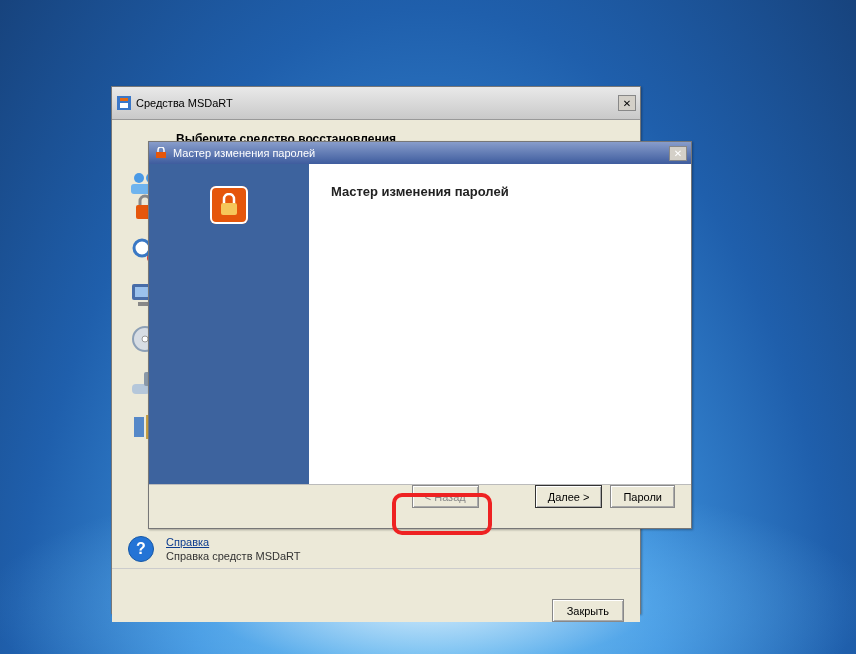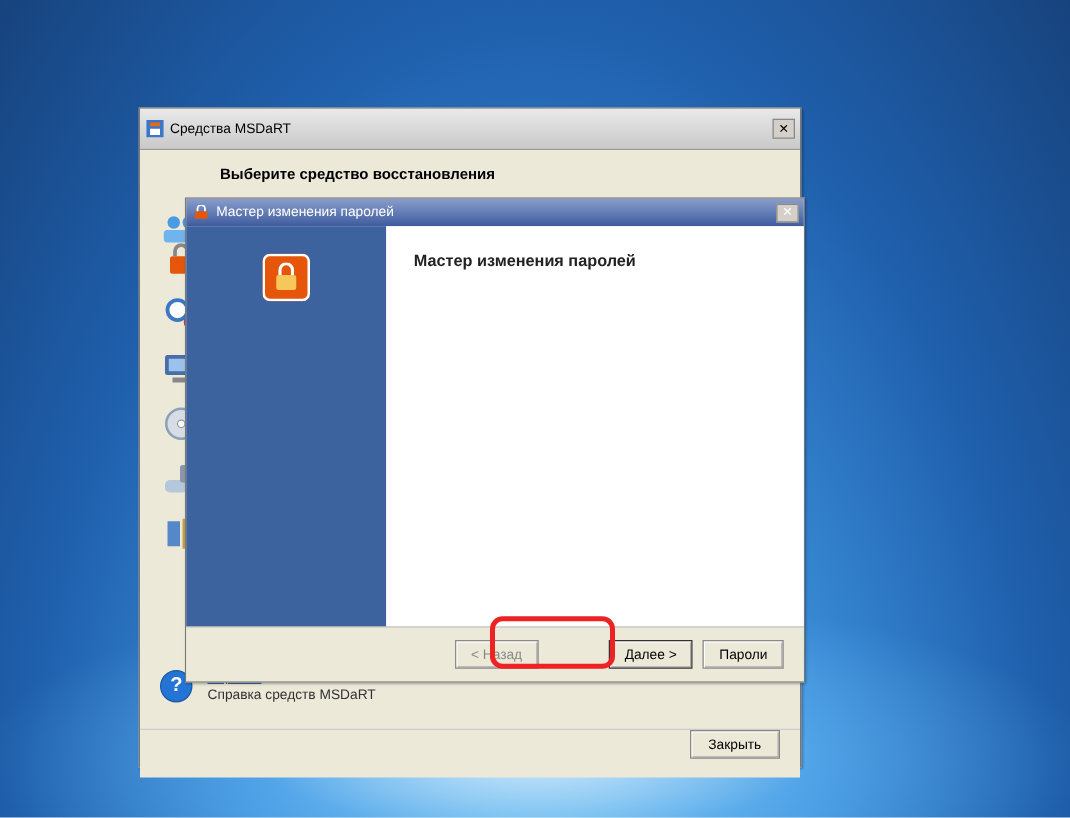--- a/index.html
+++ b/index.html
@@ -22,44 +22,44 @@
 .closebtn { width:18px; height:16px; border:1px solid #888; background:#D4D0C8;
   display:flex;align-items:center;justify-content:center; font-size:10px; font-family:Arial; cursor:pointer; }
 .parent-body { padding:12px 16px 46px 16px; position:relative; height:calc(100% - 24px);}
 .parent-h { font-weight:bold; font-size:12px; margin-bottom:20px;padding-left:48px; }
 .toolrow { display:flex; align-items:center; font-size:11px; color:#0A3B8F; }
 .toolrow a { color:#0A3B8F; text-decoration:underline; cursor:pointer; margin-right:40px; }
 .icons-col { position:absolute; left:16px; top:70px; display:flex; flex-direction:column; gap:10px; }
 .ic { width:34px; height:34px; display:flex;align-items:center;justify-content:center; }
 .peek { position:absolute; right:16px; font-size:11px; color:#222; }
 .peek.u { text-decoration:underline; color:#0A3B8F; cursor:pointer; }
-.footerbar { position:absolute; left:0; bottom:0; width:100%; height:39px; border-top:1px solid #ccc;
-  background:#ECE9D8; display:flex; align-items:flex-start; justify-content:flex-end; padding:0 16px; }
+.footerbar { position:absolute; left:0; bottom:0; width:100%; height:54px; border-top:1px solid #ccc;
+  background:#ECE9D8; display:flex; align-items:flex-end; justify-content:flex-end; padding:0 16px; }
 .btn { height:23px; padding:0 14px; border:1px solid #888; background:#ECE9D8;
   font-size:11px; box-shadow:inset 1px 1px 0 #fff, inset -1px -1px 0 #aaa; cursor:pointer; }
 .helprow { position:absolute; left:16px; bottom:60px; display:flex; gap:12px; align-items:flex-start; font-size:11px;}
 .helprow .q { width:26px;height:26px;border-radius:50%;background:#2474D6;color:#fff;
   display:flex;align-items:center;justify-content:center;font-weight:bold;font-size:16px;border:1px solid #1658A6;}
 .helptxt a {color:#0A3B8F;text-decoration:underline;}
 .helptxt .sub{color:#333; margin-top:2px;}
 
 
-.wizard { left:148px; top:158px; width:496px; height:388px; }
+.wizard { left:148px; top:141px; width:544px; height:388px; }
 .wiz-title { height:22px; background:linear-gradient(#889DCB,#3E5C9E); color:#fff; display:flex;align-items:center;
   padding:0 4px; font-size:11px; }
 .wiz-title .sp {flex:1;}
 .wiz-body { display:flex; height:calc(100% - 22px - 44px); }
 .wiz-left { width:160px; background:#3D639E; display:flex; justify-content:center; padding-top:22px; }
 .lock-ico { width:38px; height:38px; background:#E5560B;border-radius:6px;box-shadow:inset 0 0 0 2px #fff;
   display:flex;align-items:center;justify-content:center; }
 .wiz-right { flex:1; background:#fff; padding:20px 22px; font-size:11px; color:#222; }
 .wiz-right h3 { font-size:13px; margin-bottom:18px; }
 .wiz-right p { line-height:1.45; }
 .wiz-footer { height:44px; border-top:1px solid #bbb; background:#ECE9D8;
-  display:flex; align-items:center; justify-content:flex-end; gap:8px; padding:0 16px;}
+  display:flex; justify-content:flex-end; gap:8px; padding:0 16px;}
 .wiz-footer button { height:23px; padding:0 12px; font-size:11px; border:1px solid #8a8a8a;
   background:#ECE9D8; box-shadow:inset 1px 1px 0 #fff,inset -1px -1px 0 #aaa; cursor:pointer; }
 .wiz-footer button[disabled]{ color:#888; cursor:default; }
 
 
 .highlight { position:absolute; border:4px solid #E22; border-radius:10px; pointer-events:none;
   left:392px; top:493px; width:100px; height:42px; z-index:50; background:rgba(255,0,0,0);}
 </style>
 </head>
 <body>

